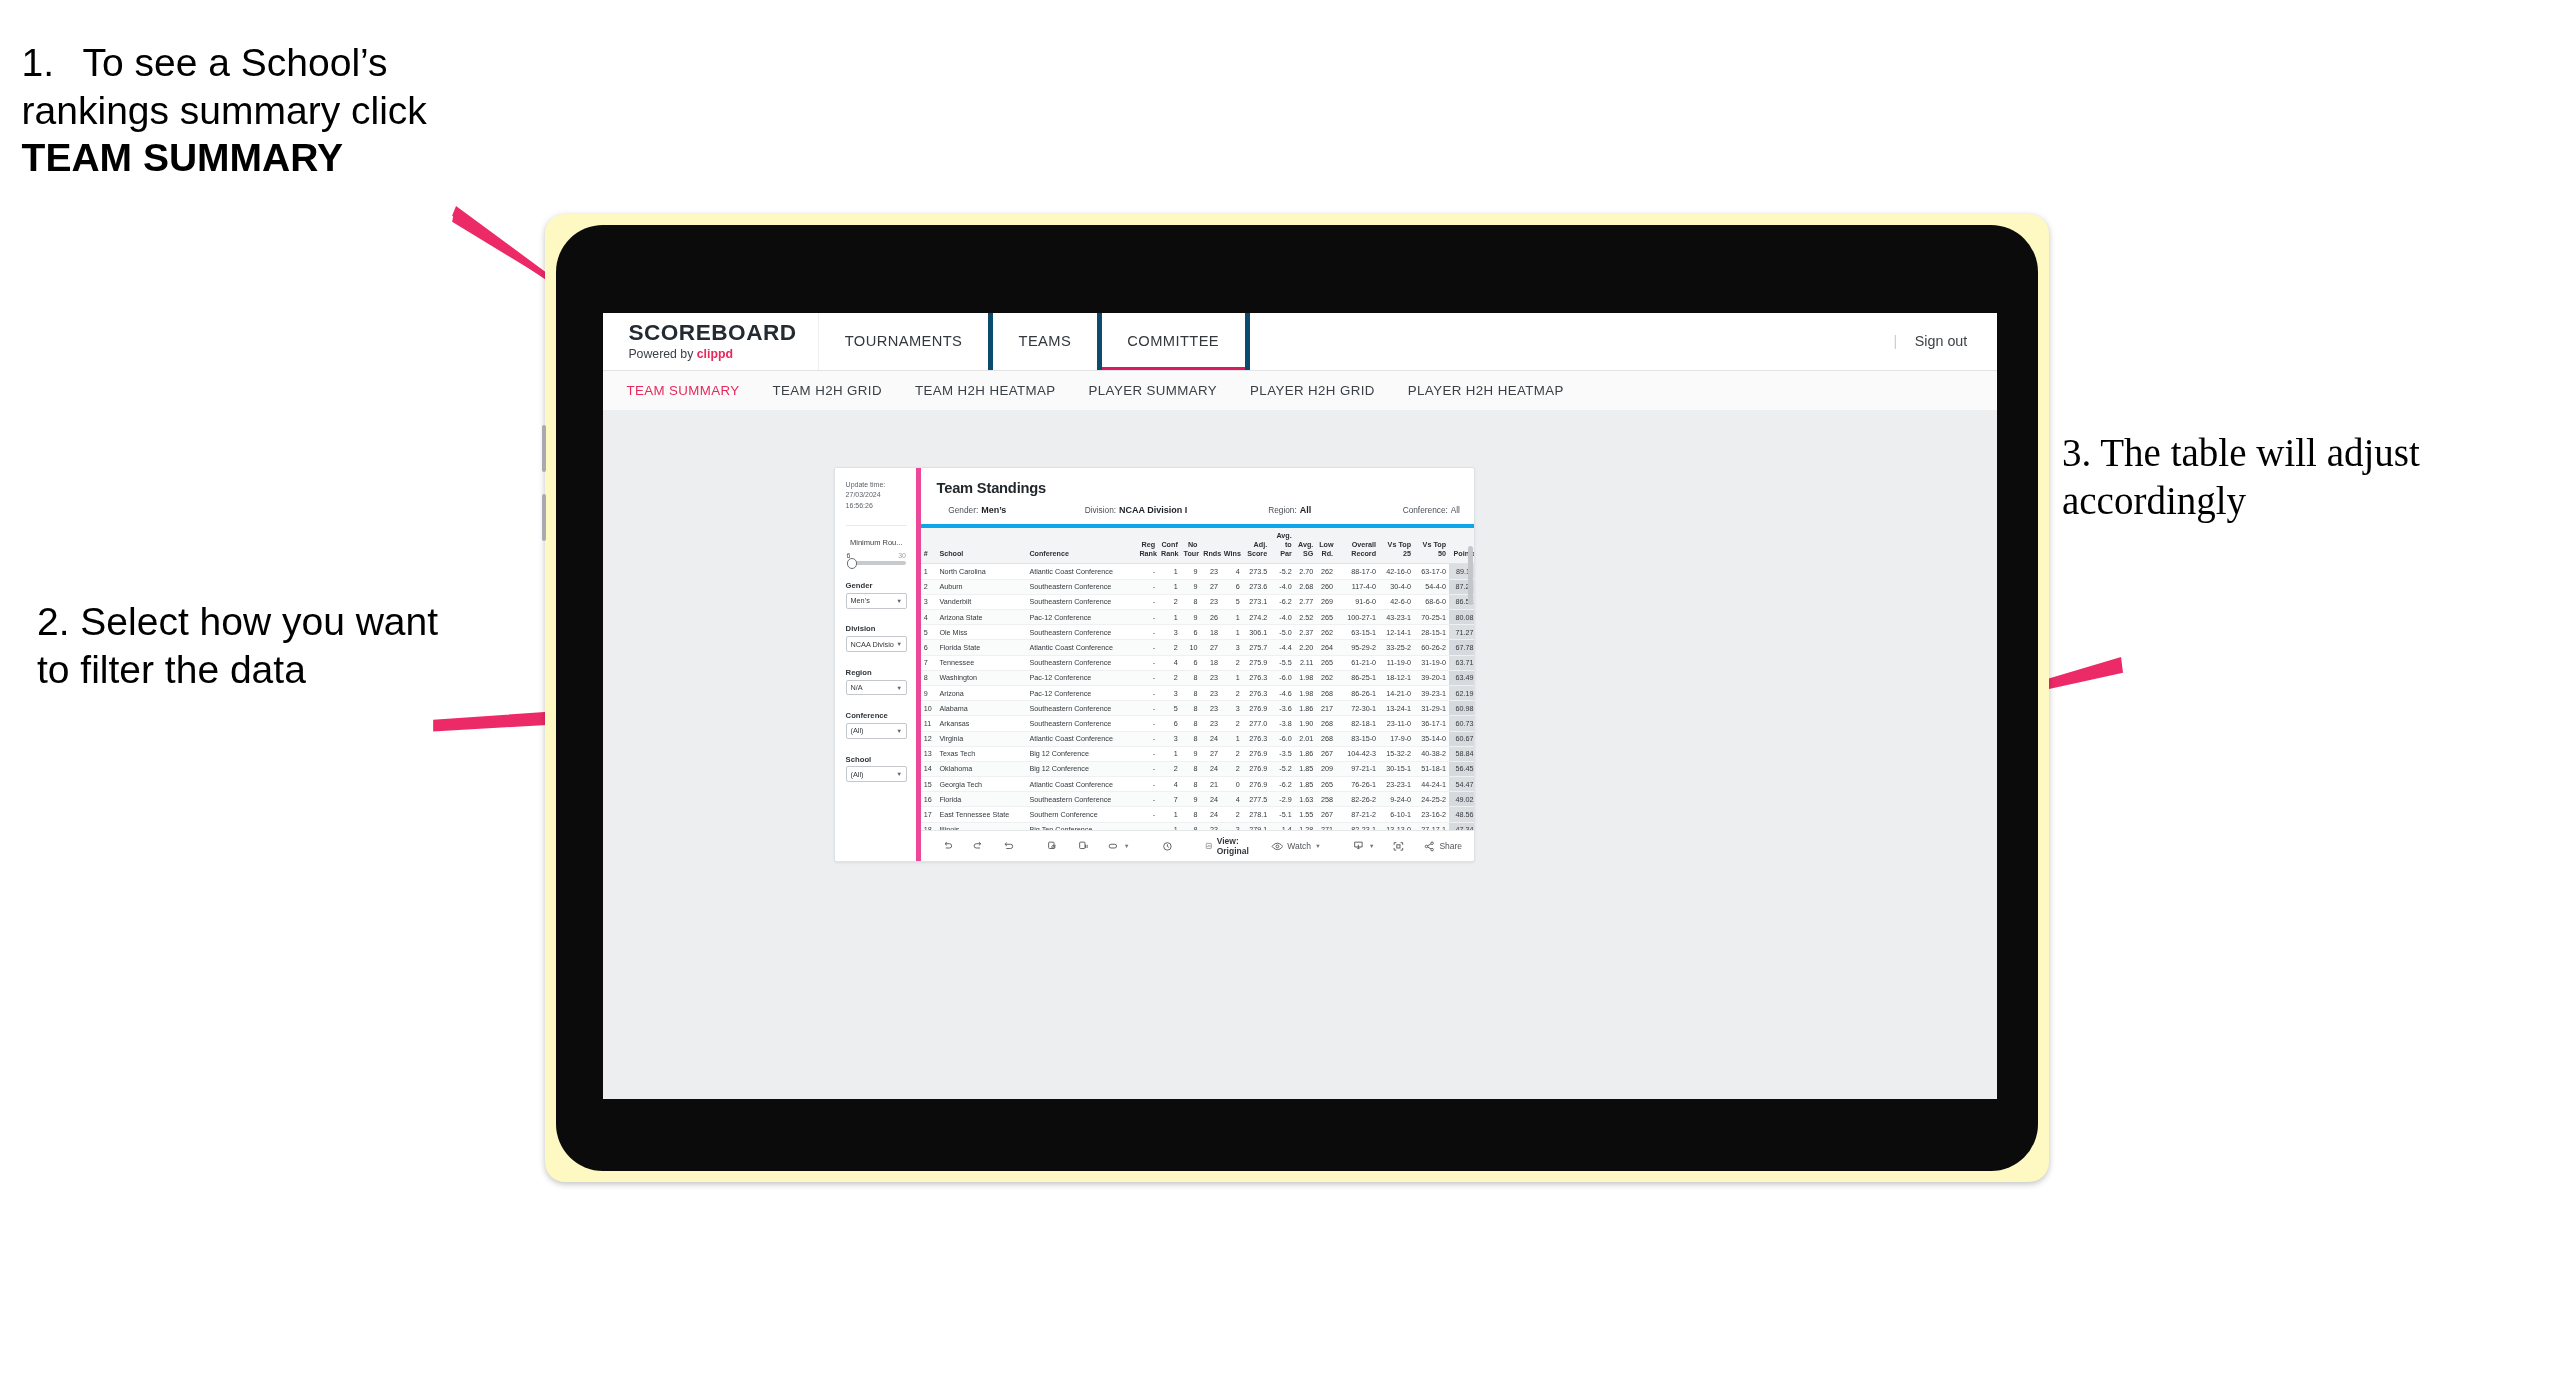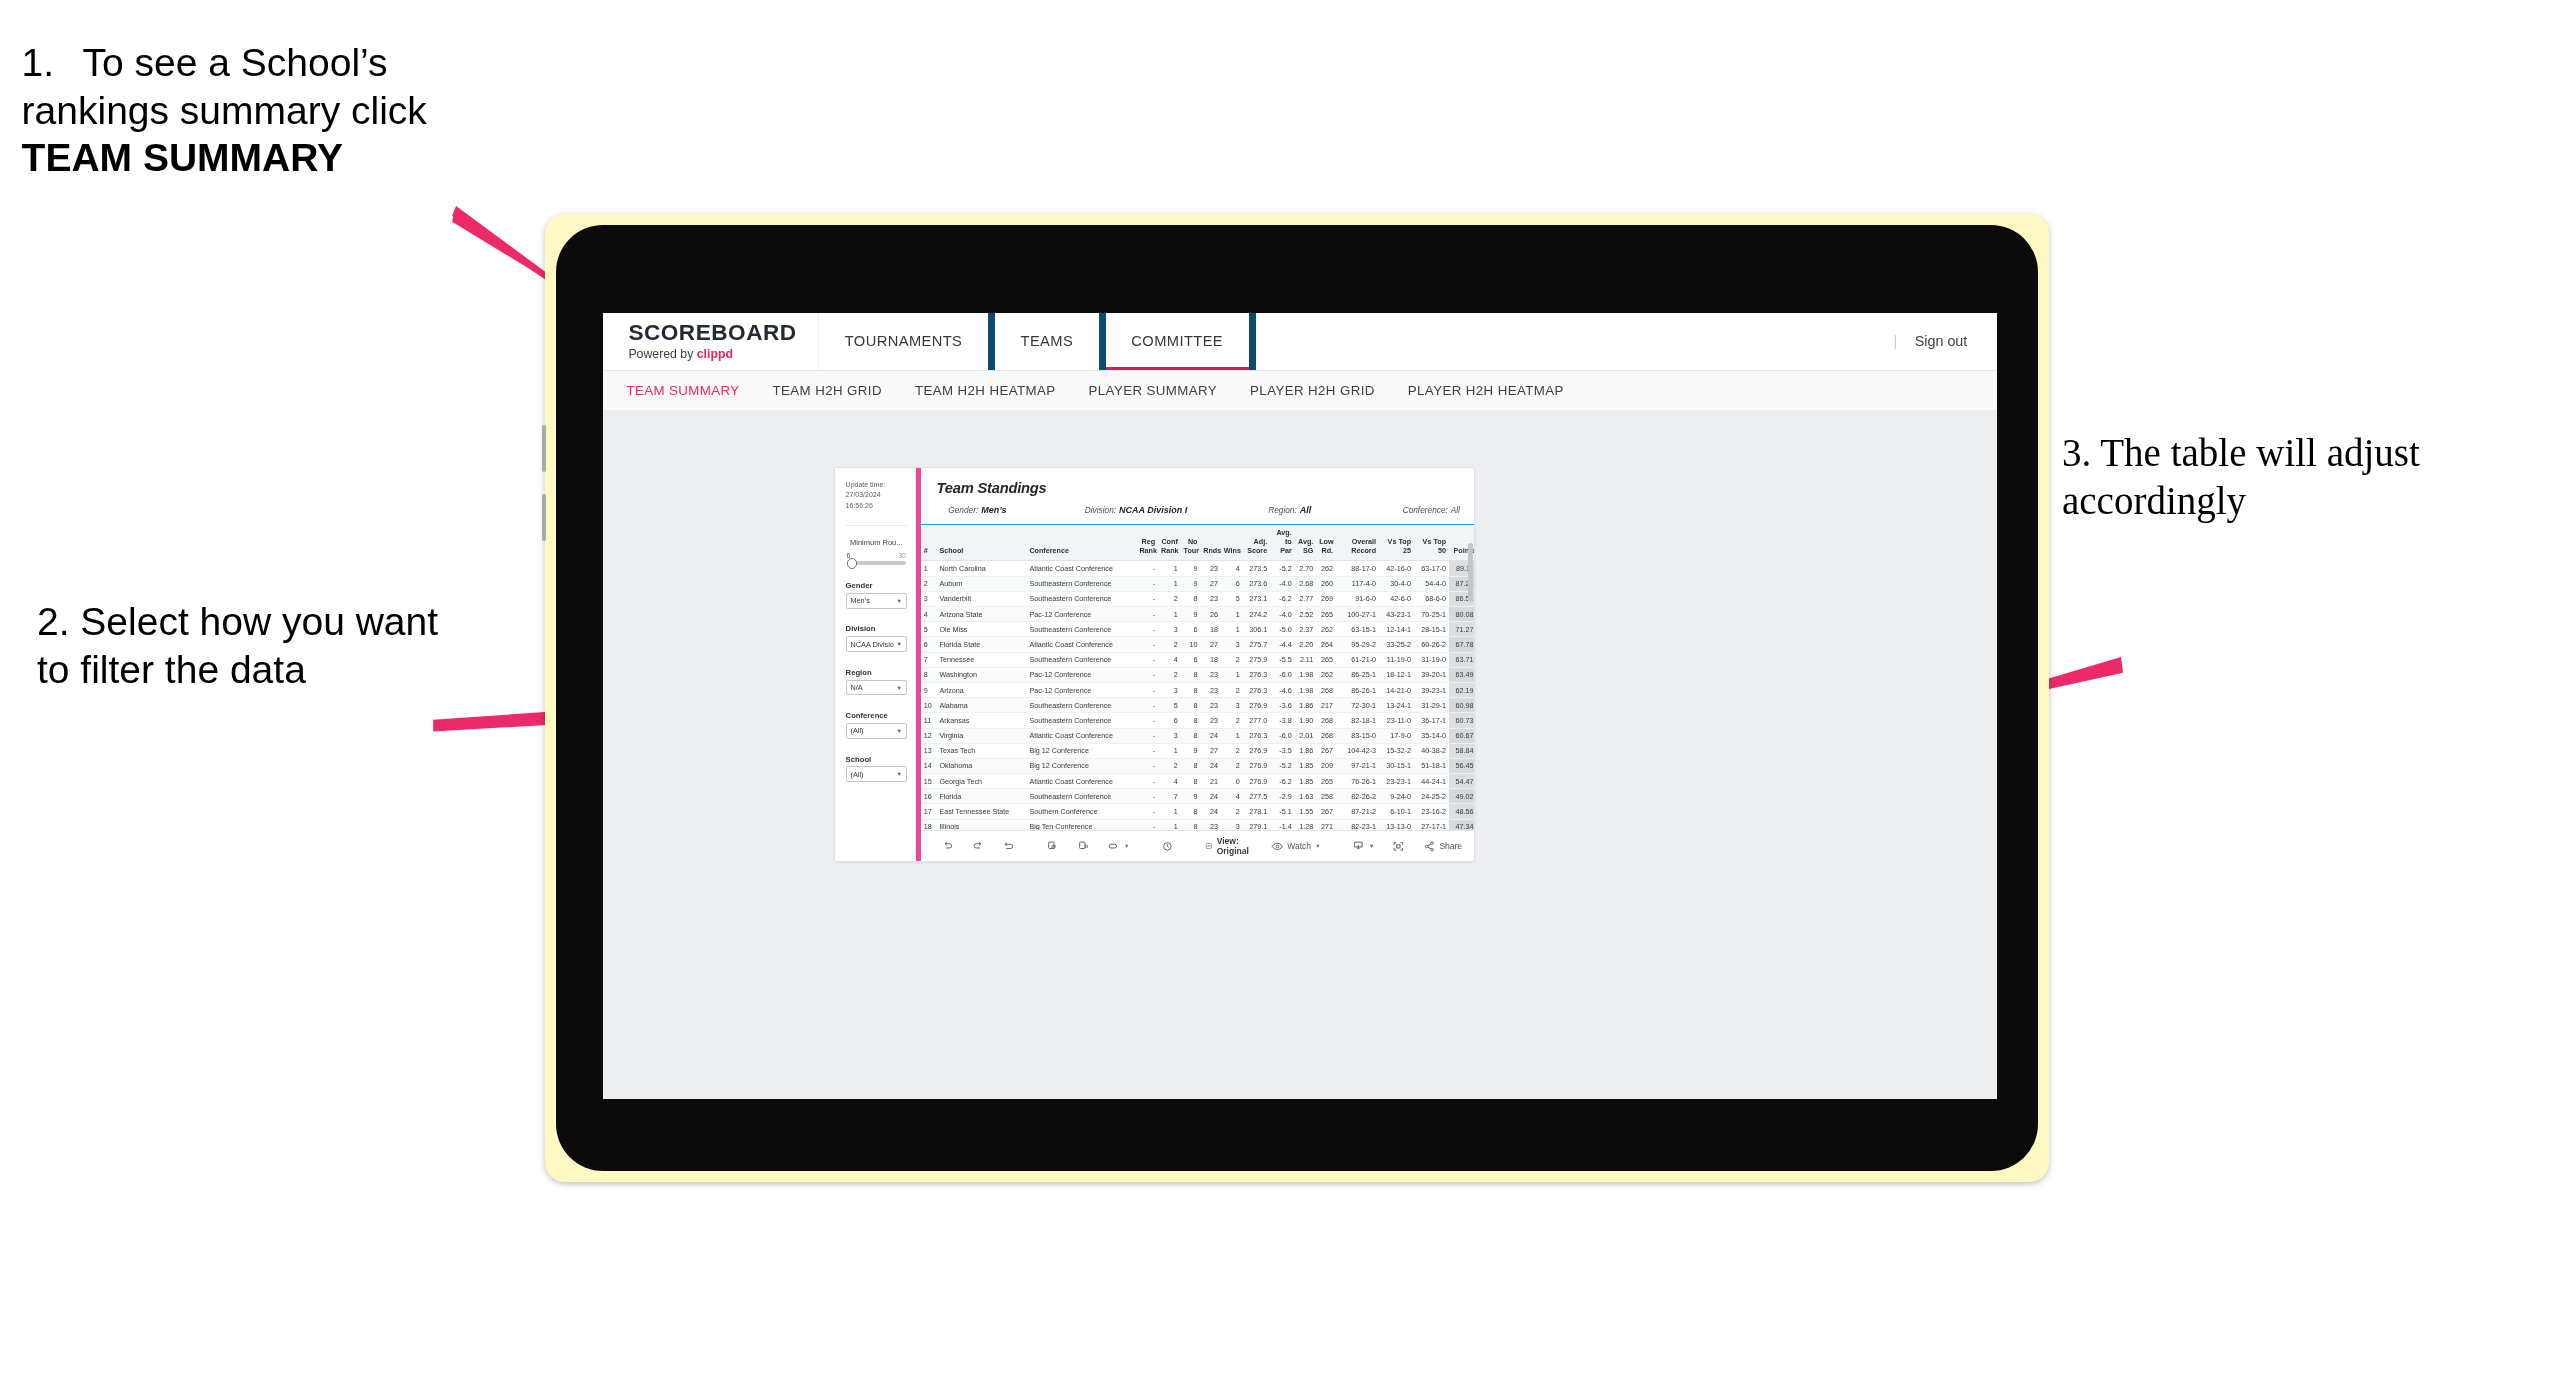--- a/index.html
+++ b/index.html
@@ -37,21 +37,21 @@
   }
   .vol-btn{position:absolute;background:#a7aaae;border-radius:2px;}
 
   
   #topbar{height:57px;background:#fff;border-bottom:1px solid #e3e3e3;display:flex;align-items:stretch;position:relative;}
   .brand{display:flex;flex-direction:column;justify-content:center;padding:0 21.6px 0 25.6px;border-right:1px solid #eceff1;}
   .brand-title{font-family:"Liberation Sans",sans-serif;font-weight:700;font-size:22.6px;letter-spacing:0.5px;color:#232a31;line-height:1;}
   .brand-sub{font-size:12.3px;color:#3b4148;margin-top:2.9px;line-height:1;}
   .brand-sub .pink{color:#e8275d;font-weight:700;}
   .mainnav{display:flex;align-items:stretch;}
-  .mainnav .item{display:flex;align-items:center;padding:0 25.6px;font-size:14.7px;color:#33383d;letter-spacing:0.4px;border-right:7px solid #0c4a6e;cursor:pointer;}
+  .mainnav .item{display:flex;align-items:center;padding:0 25.6px;font-size:14.7px;color:#33383d;letter-spacing:0.4px;border-right:5px solid #0c4a6e;cursor:pointer;}
   .mainnav .item.active{box-shadow:inset 0 -2.9px 0 #d81b60;}
   .signout{margin-left:auto;display:flex;align-items:center;gap:17.7px;padding-right:29.5px;font-size:14.3px;color:#3d4247;}
   .signout .bar{color:#c9cdd1;}
 
   #subnav{height:39px;background:#fafafa;border-bottom:1px solid #e0e0e0;display:flex;align-items:center;padding-left:23.6px;gap:33px;}
   #subnav .sitem{font-size:13.3px;letter-spacing:0.4px;color:#3b4046;cursor:pointer;white-space:nowrap;}
   #subnav .sitem.active{color:#e8275d;}
 
   #canvas{position:absolute;left:0;top:97px;right:0;bottom:0;background:#eceef0;}
 
@@ -73,21 +73,21 @@
   .track{position:relative;height:3.9px;background:#c6cacd;border-radius:2.9px;margin:2.9px 1px 0;}
   .knob{position:absolute;left:0;top:-3.4px;width:10.8px;height:10.8px;border:1.4px solid #6b7075;border-radius:50%;background:#fff;box-sizing:border-box;}
   .fgroup{margin-top:15.7px;}
   .flabel{font-size:7.7px;font-weight:700;color:#2f353a;margin-bottom:2.9px;}
   .fselect{height:13.8px;border:1px solid #c4c8cc;background:#fff;border-radius:2px;display:flex;align-items:center;padding:0 3.9px;font-size:7.3px;color:#33383d;cursor:pointer;}
   .fselect .cv{flex:1;overflow:hidden;white-space:nowrap;}
   .fselect .caret{font-size:5.9px;color:#5f6469;margin-left:2px;}
 
   
   #content{flex:1;min-width:0;display:flex;flex-direction:column;}
-  #rhead{padding:11.8px 13.8px 8.8px 15.7px;border-bottom:1px solid #0ea5e9;font-style:italic;}
+  #rhead{padding:11.8px 13.8px 8.8px 15.7px;border-bottom:4px solid #0ea5e9;}
   #rtitle{font-size:14.7px;font-weight:700;color:#23282d;letter-spacing:-0.2px;}
   #rmeta{display:flex;margin-top:10.8px;font-size:8.3px;color:#4a4f55;justify-content:space-between;}
   #rmeta .m{display:flex;gap:2.9px;}
   #rmeta .m .v{font-weight:700;color:#1d2125;font-size:9px;line-height:1;}
   #rmeta .m .k{line-height:1.1;}
   #rmeta .m:nth-child(1){width:120px;padding-left:11.8px;}
   #rmeta .m:nth-child(2){width:167px;}
   #rmeta .m:nth-child(3){width:118px;}
 
   

